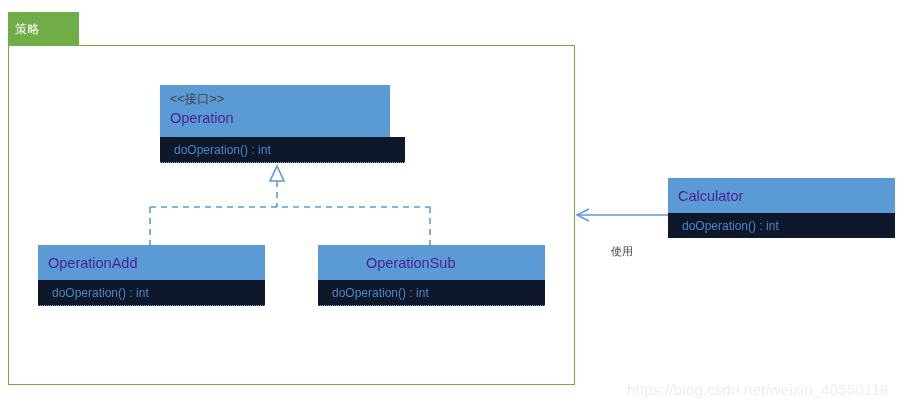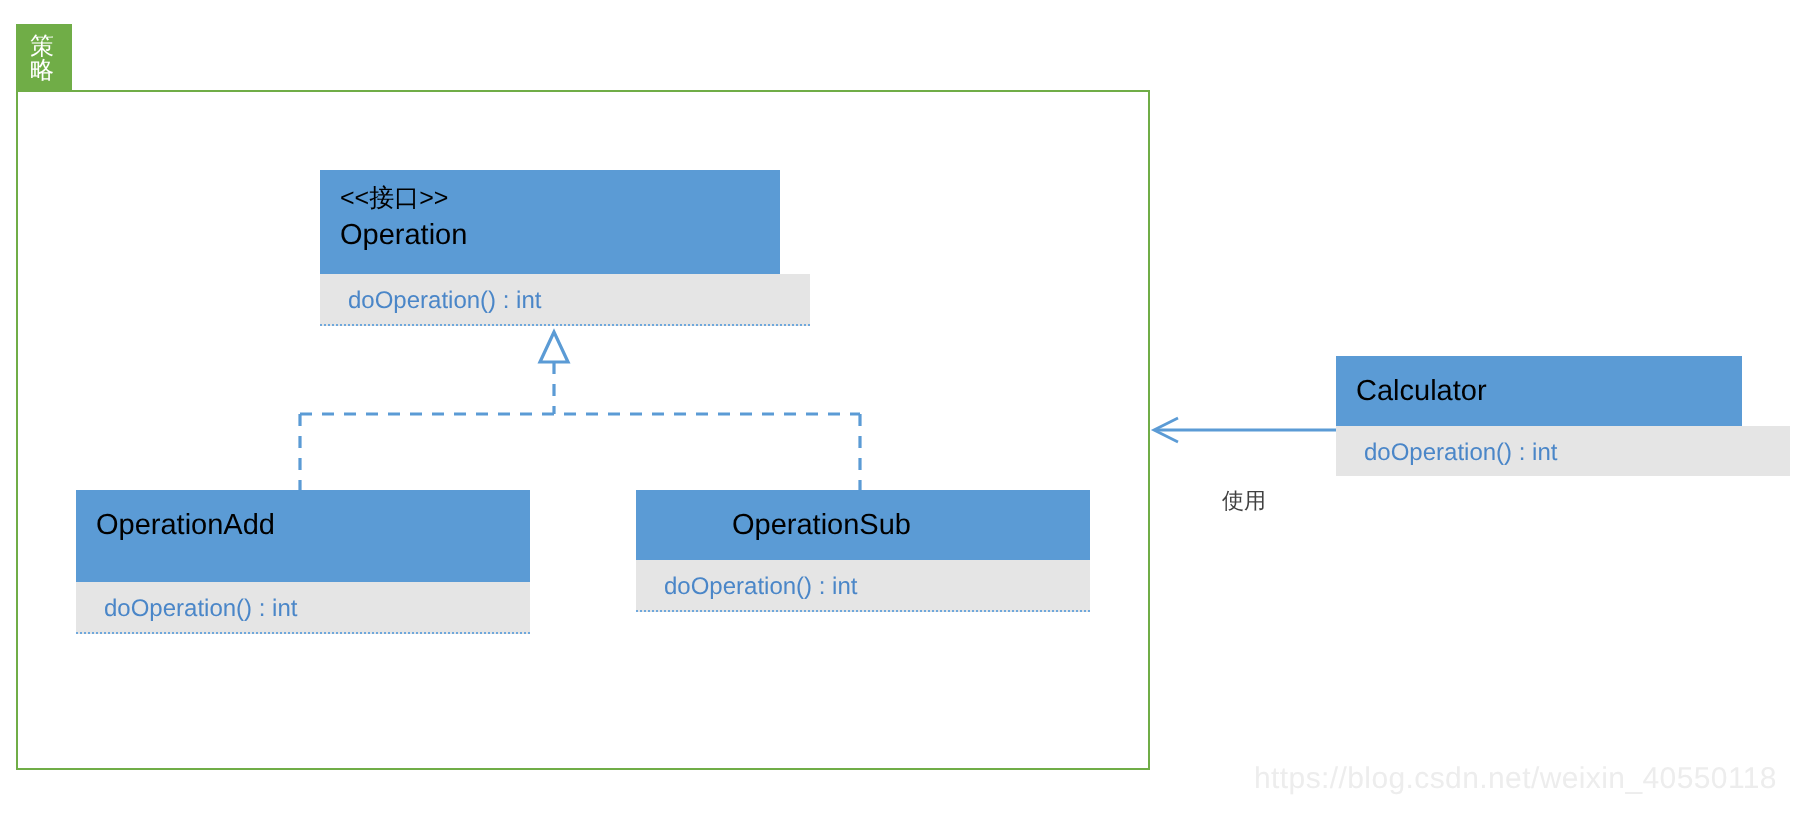--- a/index.html
+++ b/index.html
@@ -24,21 +24,21 @@
     width: 567px;
     height: 340px;
     border: 1.5px solid #70AD47;
     box-sizing: border-box;
     background: #ffffff;
   }
   #package-tab {
     position: absolute;
     left: 8px;
     top: 12px;
-    width: 28px;
+    width: 71px;
     height: 34px;
     background: #70AD47;
     box-sizing: border-box;
     display: flex;
     align-items: center;
     padding-left: 7px;
   }
   #package-tab .tab-label {
     color: #ffffff;
     font-size: 12px;
@@ -53,31 +53,31 @@
   }
   .uml-header {
     background: #5B9BD5;
     color: #ffffff;
     box-sizing: border-box;
     padding: 6px 10px 7px 10px;
   }
   .uml-stereotype {
     font-size: 12.5px;
     line-height: 17px;
-    color: #000000;
+    color: #404040;
     white-space: nowrap;
   }
   .uml-name {
     font-size: 14.5px;
     line-height: 20px;
-    color: #000000;
+    color: #4c1d95;
     white-space: nowrap;
   }
   .uml-body {
-    background: #e5e5e5;
+    background: #0f172a;
     box-sizing: border-box;
     padding: 0;
   }
   .uml-member {
     font-size: 12px;
     line-height: 16px;
     color: #4A86C8;
     padding: 5px 10px 4px 14px;
     border-bottom: 1.5px dotted #6FA8DC;
     white-space: nowrap;
@@ -86,29 +86,29 @@
   .uml-member.last {
     border-bottom: none;
   }
 
   
   #class-operation          { left: 160px; top: 85px;  width: 245px; }
   #class-operation .uml-header { width: 230px; height: 52px; }
   #class-operation .uml-body   { width: 245px; }
 
   #class-operation-add      { left: 38px;  top: 245px; width: 227px; }
-  #class-operation-add .uml-header { width: 227px; height: 46px; padding-top: 8px; }
+  #class-operation-add .uml-header { width: 227px; height: 35px; padding-top: 8px; }
   #class-operation-add .uml-body   { width: 227px; }
 
   #class-operation-sub      { left: 318px; top: 245px; width: 227px; }
   #class-operation-sub .uml-header { width: 227px; height: 35px; padding-top: 8px; padding-left: 48px; }
   #class-operation-sub .uml-body   { width: 227px; }
 
   #class-calculator         { left: 668px; top: 178px; width: 227px; }
-  #class-calculator .uml-header { width: 203px; height: 35px; padding-top: 8px; }
+  #class-calculator .uml-header { width: 227px; height: 35px; padding-top: 8px; }
   #class-calculator .uml-body   { width: 227px; }
 
   
   .connector-svg {
     position: absolute;
     left: 0;
     top: 0;
     width: 909px;
     height: 410px;
     pointer-events: none;

